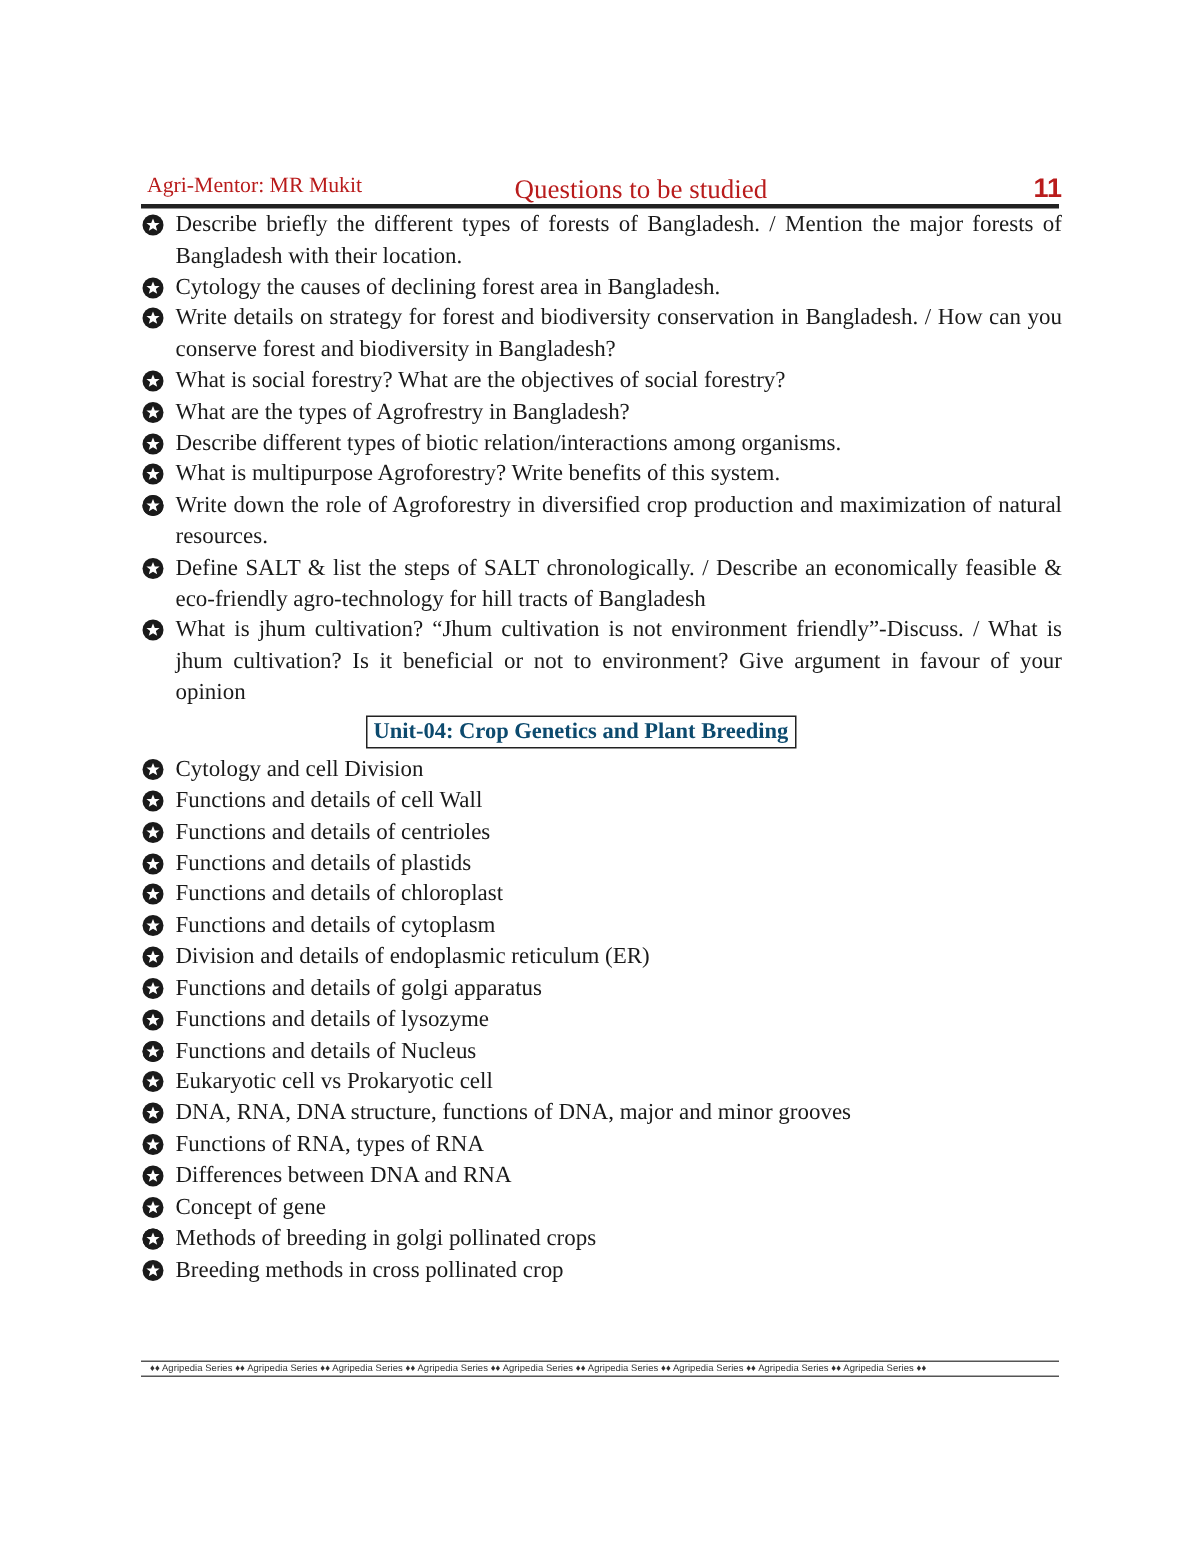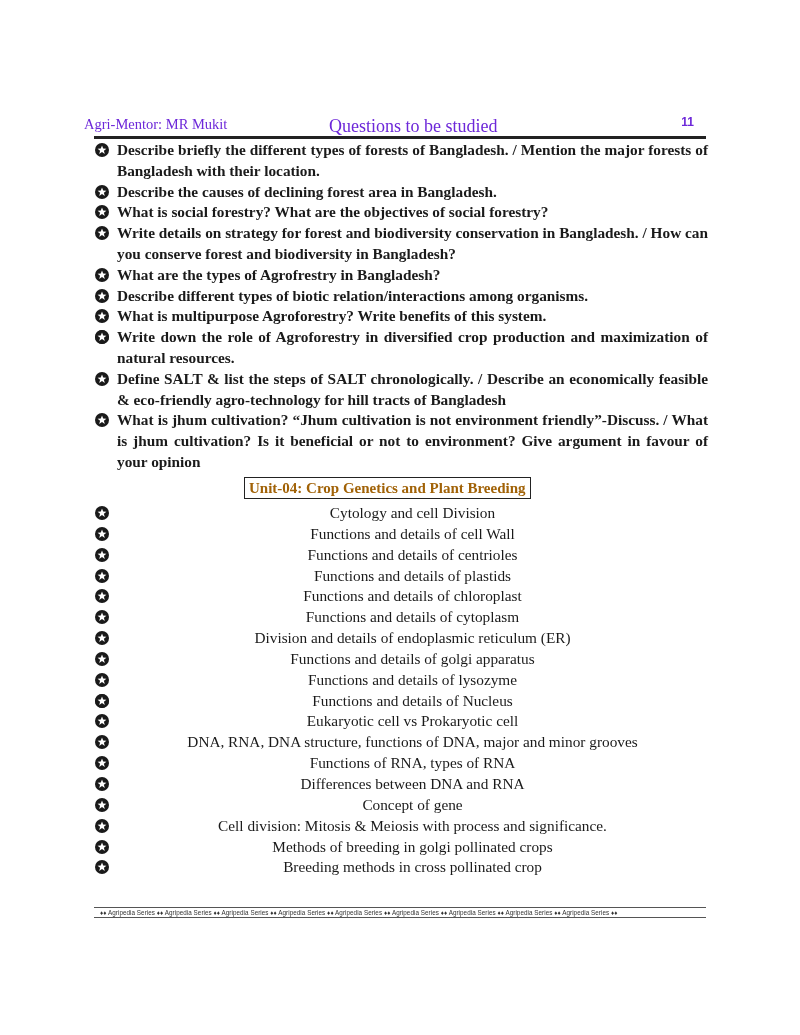--- a/index.html
+++ b/index.html
@@ -1,42 +1,42 @@
 <!DOCTYPE html>
 <html><head>
 <meta charset="utf-8">
 <style>
   html, body { margin: 0; padding: 0; background: #ffffff; }
   body { width: 800px; height: 1035px; position: relative; overflow: hidden; }
   .page { position: absolute; left: 0; top: 0; width: 800px; height: 1035px; background: #fff; }
   .header {
-    position: absolute; left: 84px; top: 116px; width: 612px; height: 20px;
-    font-family: "Liberation Serif", serif; color: #6d28d9; text-decoration: underline;
+    position: absolute; left: 98px; top: 116px; width: 612px; height: 20px;
+    font-family: "Liberation Serif", serif; color: #b91c1c; text-decoration: underline;
   }
   .header .left { position: absolute; left: 0; top: 0; font-size: 14.5px; }
   .header .center { position: absolute; left: 245px; top: 0; font-size: 18px; }
-  .header .right { position: absolute; right: 2px; top: -1px; font-family: "Liberation Sans", sans-serif; font-weight: bold; font-size: 12px; }
+  .header .right { position: absolute; right: 2px; top: -1px; font-family: "Liberation Sans", sans-serif; font-weight: bold; font-size: 18px; }
   .header-rule { position: absolute; left: 94px; top: 136px; width: 612px; height: 3px; background: #222; }
   .list { position: absolute; left: 94px; width: 614px; margin: 0; padding: 0; list-style: none;
           font-family: "Liberation Serif", serif; font-size: 15.3px; color: #1a1a1a; }
   .list li { position: relative; padding-left: 23px; line-height: 20.8px; }
   .list.first { top: 140px; text-align: justify; }
-  .list.first li { margin-bottom: 0; font-weight: bold; }
+  .list.first li { margin-bottom: 0; }
   .bullet {
     position: absolute; left: 1px; top: 3px; width: 14px; height: 14px; border-radius: 50%;
     background: #1a1a1a; display: flex; align-items: center; justify-content: center;
   }
   .bullet svg { width: 10px; height: 10px; display: block; }
   .unit-box {
     position: absolute; left: 244px; top: 477px; height: 20px; padding: 0 4px;
     border: 1.3px solid #222; font-family: "Liberation Serif", serif; font-weight: bold;
-    font-size: 15px; line-height: 20px; color: #a16207; white-space: nowrap;
+    font-size: 15px; line-height: 20px; color: #0c4a6e; white-space: nowrap;
   }
   .list.second { top: 503px; font-size: 15.3px; }
-  .list.second li { line-height: 20.85px; text-align: center; }
+  .list.second li { line-height: 20.85px; }
   .footer-rule-top { position: absolute; left: 94px; top: 907px; width: 612px; height: 1px; background: #555; }
   .footer-rule-bottom { position: absolute; left: 94px; top: 917px; width: 612px; height: 1px; background: #555; }
   .footer-text {
     position: absolute; left: 100px; top: 908px; width: 606px; height: 9px;
     font-family: "Liberation Sans", sans-serif; font-size: 6.3px; line-height: 9px; color: #333;
     white-space: nowrap; overflow: hidden; letter-spacing: 0.05px;
   }
 </style>
 </head>
 <body>
@@ -52,31 +52,31 @@
   <ul class="list first" id="list1">
       <li><span class="bullet">
           <svg viewBox="0 0 10 10">
             <polygon fill="#fff" points="5,0.6 6.2,3.6 9.4,3.7 6.9,5.7 7.8,8.9 5,7.1 2.2,8.9 3.1,5.7 0.6,3.7 3.8,3.6"></polygon>
           </svg>
         </span><span>Describe briefly the different types of forests of Bangladesh. / Mention the major forests of Bangladesh with their location.</span></li>
       <li><span class="bullet">
           <svg viewBox="0 0 10 10">
             <polygon fill="#fff" points="5,0.6 6.2,3.6 9.4,3.7 6.9,5.7 7.8,8.9 5,7.1 2.2,8.9 3.1,5.7 0.6,3.7 3.8,3.6"></polygon>
           </svg>
-        </span><span>Describe the causes of declining forest area in Bangladesh.</span></li>
+        </span><span>Cytology the causes of declining forest area in Bangladesh.</span></li>
+      <li><span class="bullet">
+          <svg viewBox="0 0 10 10">
+            <polygon fill="#fff" points="5,0.6 6.2,3.6 9.4,3.7 6.9,5.7 7.8,8.9 5,7.1 2.2,8.9 3.1,5.7 0.6,3.7 3.8,3.6"></polygon>
+          </svg>
+        </span><span>Write details on strategy for forest and biodiversity conservation in Bangladesh. / How can you conserve forest and biodiversity in Bangladesh?</span></li>
       <li><span class="bullet">
           <svg viewBox="0 0 10 10">
             <polygon fill="#fff" points="5,0.6 6.2,3.6 9.4,3.7 6.9,5.7 7.8,8.9 5,7.1 2.2,8.9 3.1,5.7 0.6,3.7 3.8,3.6"></polygon>
           </svg>
         </span><span>What is social forestry? What are the objectives of social forestry?</span></li>
-      <li><span class="bullet">
-          <svg viewBox="0 0 10 10">
-            <polygon fill="#fff" points="5,0.6 6.2,3.6 9.4,3.7 6.9,5.7 7.8,8.9 5,7.1 2.2,8.9 3.1,5.7 0.6,3.7 3.8,3.6"></polygon>
-          </svg>
-        </span><span>Write details on strategy for forest and biodiversity conservation in Bangladesh. / How can you conserve forest and biodiversity in Bangladesh?</span></li>
       <li><span class="bullet">
           <svg viewBox="0 0 10 10">
             <polygon fill="#fff" points="5,0.6 6.2,3.6 9.4,3.7 6.9,5.7 7.8,8.9 5,7.1 2.2,8.9 3.1,5.7 0.6,3.7 3.8,3.6"></polygon>
           </svg>
         </span><span>What are the types of Agrofrestry in Bangladesh?</span></li>
       <li><span class="bullet">
           <svg viewBox="0 0 10 10">
             <polygon fill="#fff" points="5,0.6 6.2,3.6 9.4,3.7 6.9,5.7 7.8,8.9 5,7.1 2.2,8.9 3.1,5.7 0.6,3.7 3.8,3.6"></polygon>
           </svg>
         </span><span>Describe different types of biotic relation/interactions among organisms.</span></li>
@@ -187,21 +187,21 @@
         </span><span>Differences between DNA and RNA</span></li>
       <li><span class="bullet">
           <svg viewBox="0 0 10 10">
             <polygon fill="#fff" points="5,0.6 6.2,3.6 9.4,3.7 6.9,5.7 7.8,8.9 5,7.1 2.2,8.9 3.1,5.7 0.6,3.7 3.8,3.6"></polygon>
           </svg>
         </span><span>Concept of gene</span></li>
       <li><span class="bullet">
           <svg viewBox="0 0 10 10">
             <polygon fill="#fff" points="5,0.6 6.2,3.6 9.4,3.7 6.9,5.7 7.8,8.9 5,7.1 2.2,8.9 3.1,5.7 0.6,3.7 3.8,3.6"></polygon>
           </svg>
-        </span><span>Cell division: Mitosis &amp; Meiosis with process and significance.</span></li>
+        </span></li>
       <li><span class="bullet">
           <svg viewBox="0 0 10 10">
             <polygon fill="#fff" points="5,0.6 6.2,3.6 9.4,3.7 6.9,5.7 7.8,8.9 5,7.1 2.2,8.9 3.1,5.7 0.6,3.7 3.8,3.6"></polygon>
           </svg>
         </span><span>Methods of breeding in golgi pollinated crops</span></li>
       <li><span class="bullet">
           <svg viewBox="0 0 10 10">
             <polygon fill="#fff" points="5,0.6 6.2,3.6 9.4,3.7 6.9,5.7 7.8,8.9 5,7.1 2.2,8.9 3.1,5.7 0.6,3.7 3.8,3.6"></polygon>
           </svg>
         </span><span>Breeding methods in cross pollinated crop</span></li>

